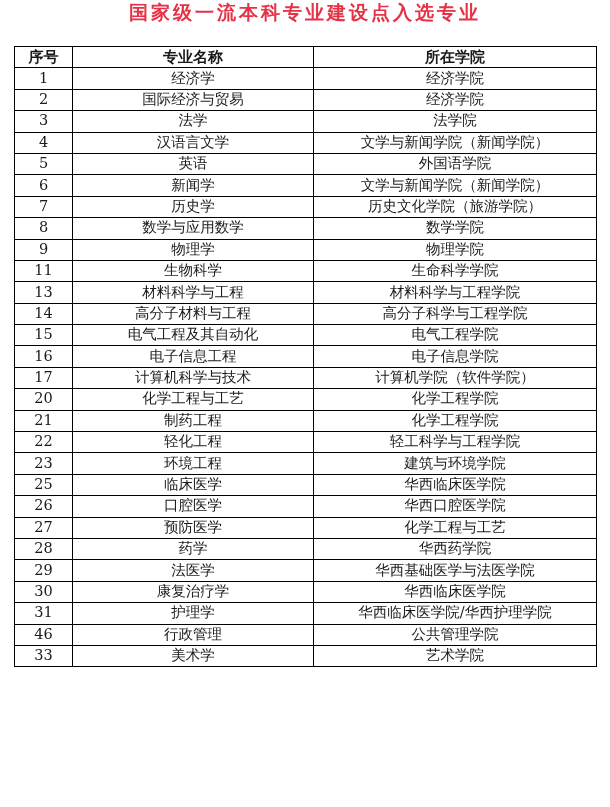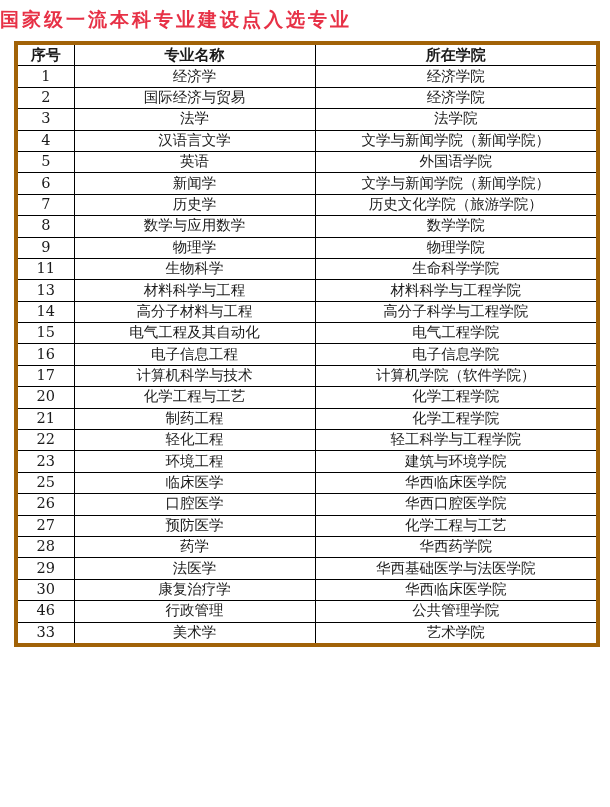--- a/index.html
+++ b/index.html
@@ -12,33 +12,32 @@
     color: #1a1a1a;
     overflow: hidden;
   }
   .page {
     width: 610px;
     height: 807px;
     position: relative;
   }
   .doc-title {
     margin: 0;
-    padding-top: 7px;
-    text-align: left;
+    text-align: center;
     font-size: 19px;
     font-weight: bold;
     letter-spacing: 3px;
     font-family: "DejaVu Serif", "Liberation Serif", serif;
   }
   table.majors {
     border-collapse: collapse;
     table-layout: fixed;
     width: 582px;
-    margin: 8px 0 0 14px;
-    border: 4px solid #a16207;
+    margin: 20px 0 0 14px;
+    border: 1px solid #a16207;
   }
   table.majors th,
   table.majors td {
     border: 1px solid #000000;
     height: 20.4px;
     padding: 0 2px;
     text-align: center;
     vertical-align: middle;
     font-size: 14.5px;
     line-height: 1.1;
@@ -193,20 +192,25 @@
           <td>29</td>
           <td>法医学</td>
           <td>华西基础医学与法医学院</td>
         </tr>
         <tr>
           <td>30</td>
           <td>康复治疗学</td>
           <td>华西临床医学院</td>
         </tr>
         <tr>
+          <td>31</td>
+          <td>护理学</td>
+          <td>华西临床医学院/华西护理学院</td>
+        </tr>
+        <tr>
           <td>46</td>
           <td>行政管理</td>
           <td>公共管理学院</td>
         </tr>
         <tr>
           <td>33</td>
           <td>美术学</td>
           <td>艺术学院</td>
         </tr>
       </tbody>

